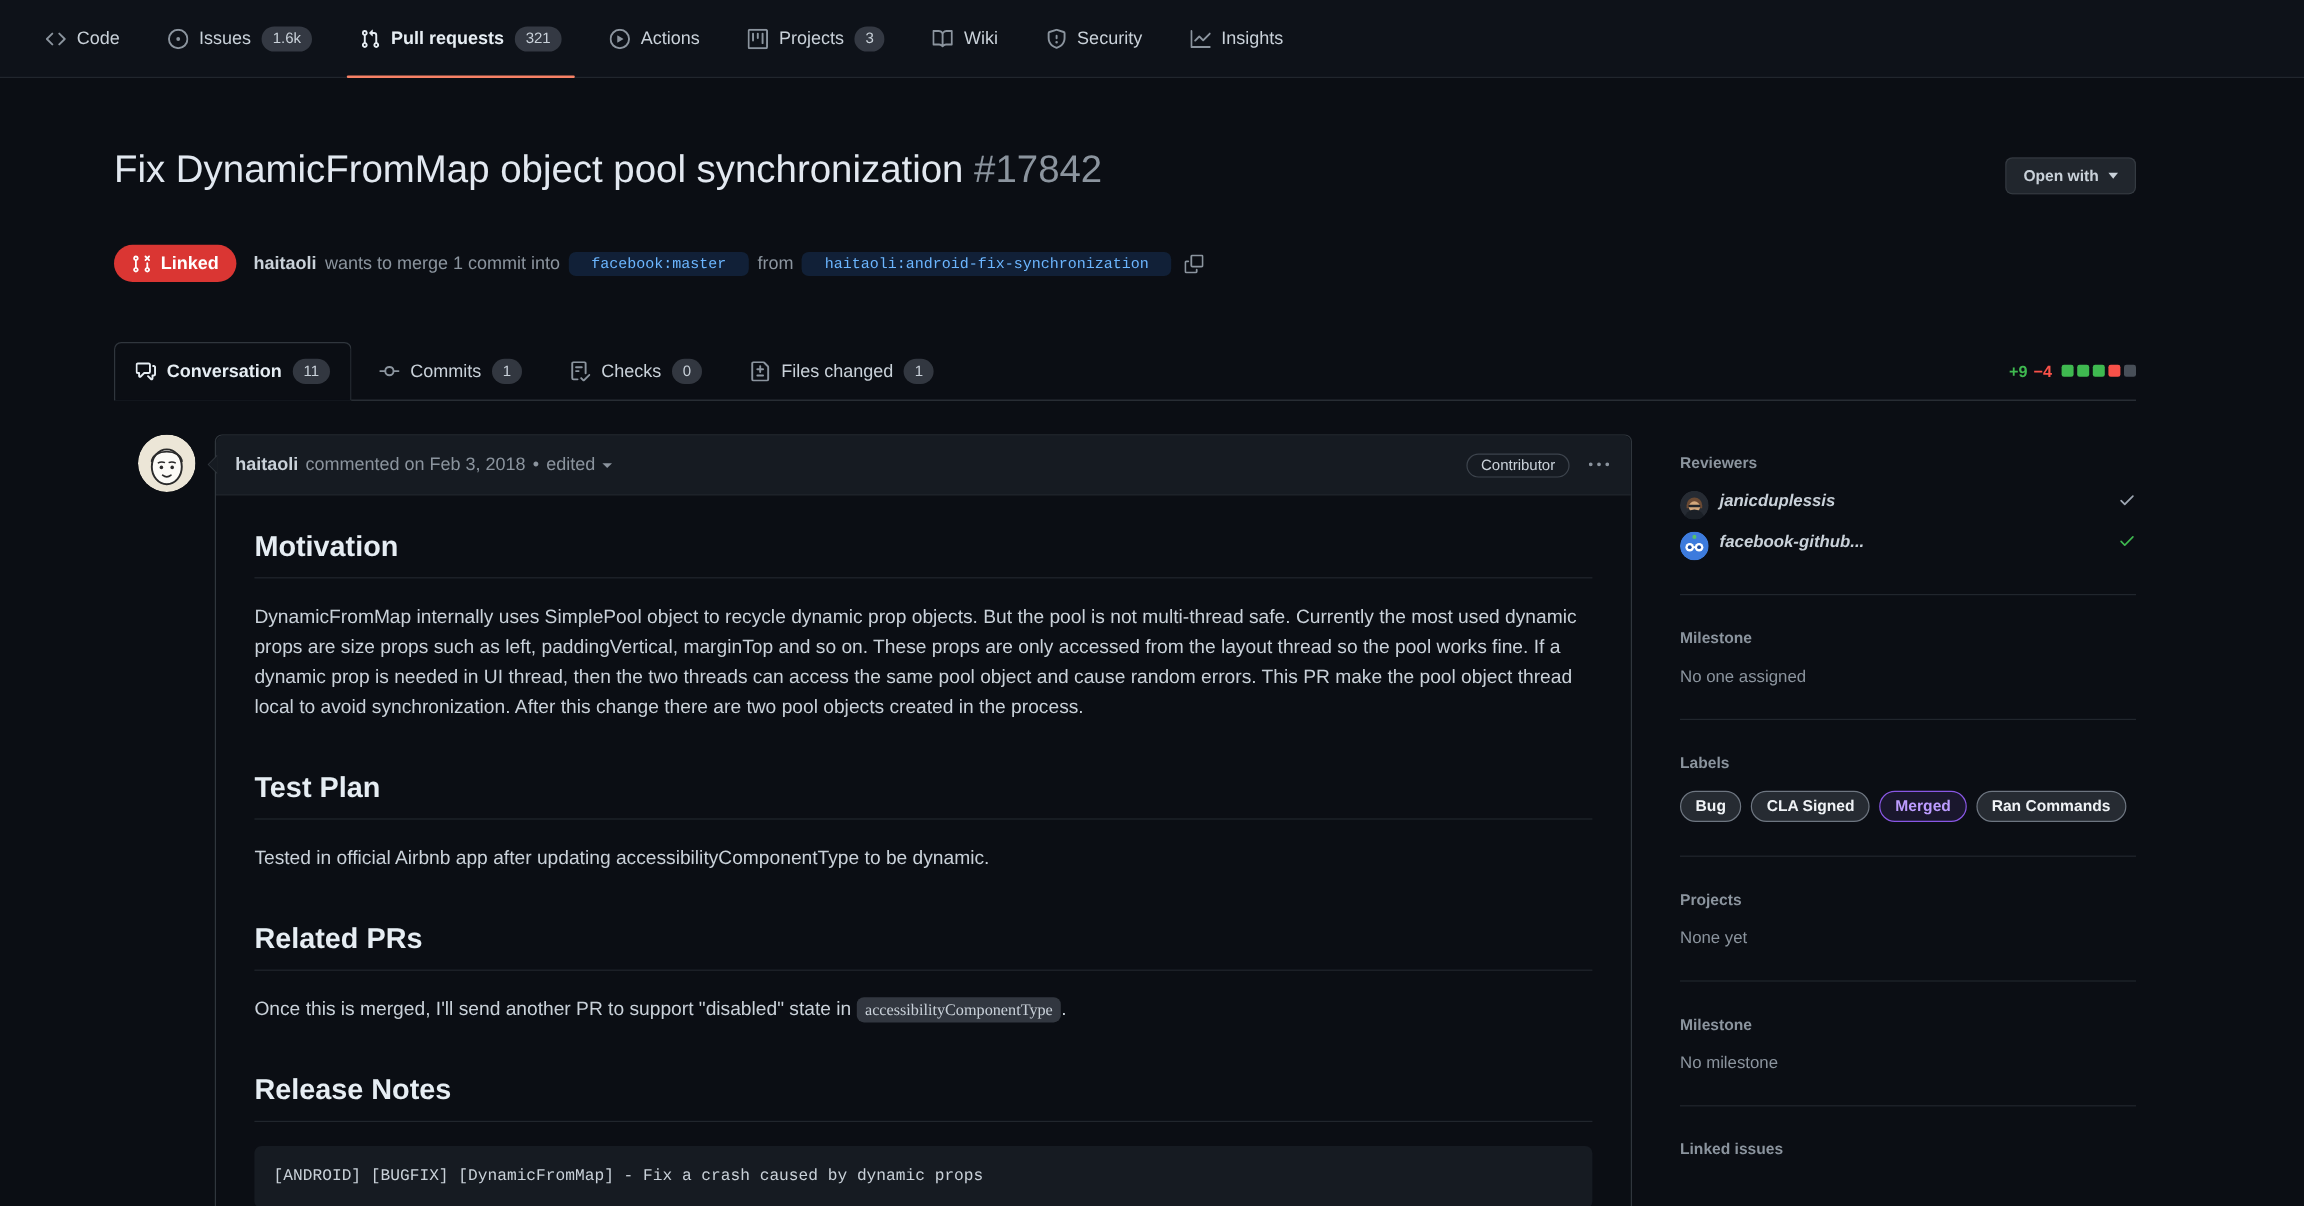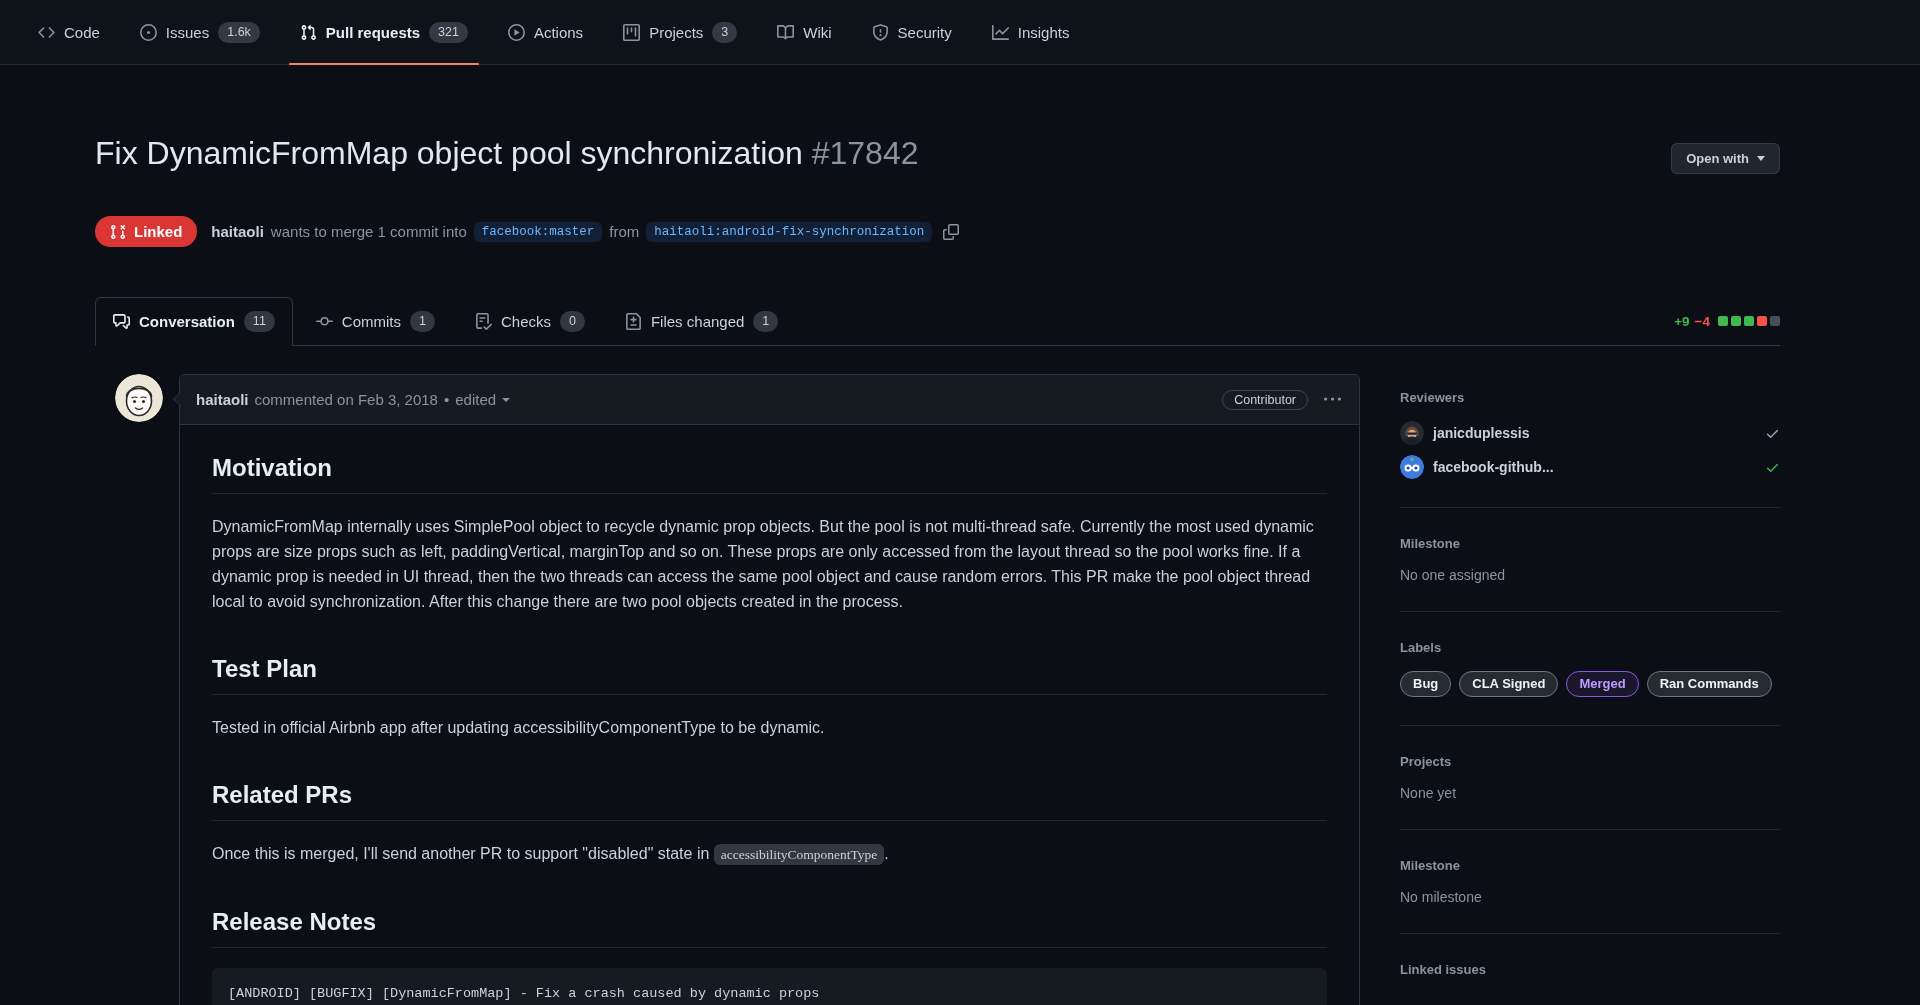--- a/index.html
+++ b/index.html
@@ -39,41 +39,41 @@
 
   
   .container { width:1685px; margin-left:95px; }
 
   
   .pr-head { padding-top:38px; }
   .title-row { display:flex; justify-content:space-between; align-items:flex-end; }
   .pr-title { font-size:32px; font-weight:400; line-height:42px; color:#e2e8f0; }
   .pr-number { color:#8b949e; font-weight:400; }
   .open-with-btn {
-    margin-top:40px; display:inline-flex; align-items:center; gap:8px;
+    margin-top:28px; display:inline-flex; align-items:center; gap:8px;
     background:#21262d; color:#c9d1d9; border:1px solid rgba(240,246,252,0.1);
     font-family:inherit; font-size:13px; font-weight:600;
     padding:7px 14px; border-radius:6px; cursor:pointer;
   }
   .caret-down {
     width:0; height:0; border-left:4px solid transparent;
     border-right:4px solid transparent; border-top:5px solid currentColor;
   }
   .meta-row { margin-top:42px; display:flex; align-items:center; gap:14px; }
   .state-badge {
     display:inline-flex; align-items:center; gap:8px;
     background:#da3633; color:#fff; font-size:15px; font-weight:700;
     padding:7px 15px; border-radius:2em;
   }
   .merge-meta { font-size:15px; color:#8b949e; display:inline-flex; align-items:center; gap:7px; flex-wrap:wrap; }
   .merge-meta .author { color:#c9d1d9; font-weight:700; }
   .branch-pill {
     font-family:"Liberation Mono", monospace; font-size:12.5px;
     color:#6cb6ff; background:rgba(56,139,253,0.15);
-    padding:3px 8px; border-radius:6px; white-space:nowrap;
+    padding:3px 19px; border-radius:6px; white-space:nowrap;
   }
   .copy-btn { background:none; border:none; color:#8b949e; cursor:pointer; padding:0 0 0 4px; }
 
   
   .tabnav {
     margin-top:50px; display:flex; align-items:stretch;
     border-bottom:1px solid #30363d;
   }
   .tab {
     display:flex; align-items:center; gap:9px;
@@ -144,21 +144,21 @@
     font-family:"Liberation Mono", monospace; font-size:13.5px; line-height:20px;
     color:#c9d1d9; overflow:hidden; white-space:pre;
   }
 
   
   .sidebar { width:380px; margin-left:40px; padding-top:16px; flex-shrink:0; }
   .side-section { padding-bottom:28px; border-bottom:1px solid #21262d; }
   .side-section + .side-section { padding-top:28px; }
   .side-section:last-child { border-bottom:none; }
   .side-title { font-size:13px; font-weight:700; color:#8b949e; margin-bottom:16px; }
-  .reviewer { display:flex; align-items:center; gap:9px; margin-bottom:10px; }
+  .reviewer { display:flex; gap:9px; margin-bottom:10px;font-style:italic; }
   .reviewer:last-child { margin-bottom:0; }
   .reviewer-avatar { width:24px; height:24px; border-radius:50%; overflow:hidden; cursor:pointer; flex-shrink:0; }
   .reviewer-name { font-size:14px; font-weight:700; color:#c9d1d9; cursor:pointer; }
   .review-check { margin-left:auto; }
   .check-gray { color:#9ea7b3; }
   .check-green { color:#3fb950; }
   .side-empty { font-size:14px; color:#8b949e; }
   .labels-wrap { display:flex; flex-wrap:wrap; gap:8px; }
   .label-pill {
     height:26px; line-height:24px; padding:0 12px; border-radius:14px;

